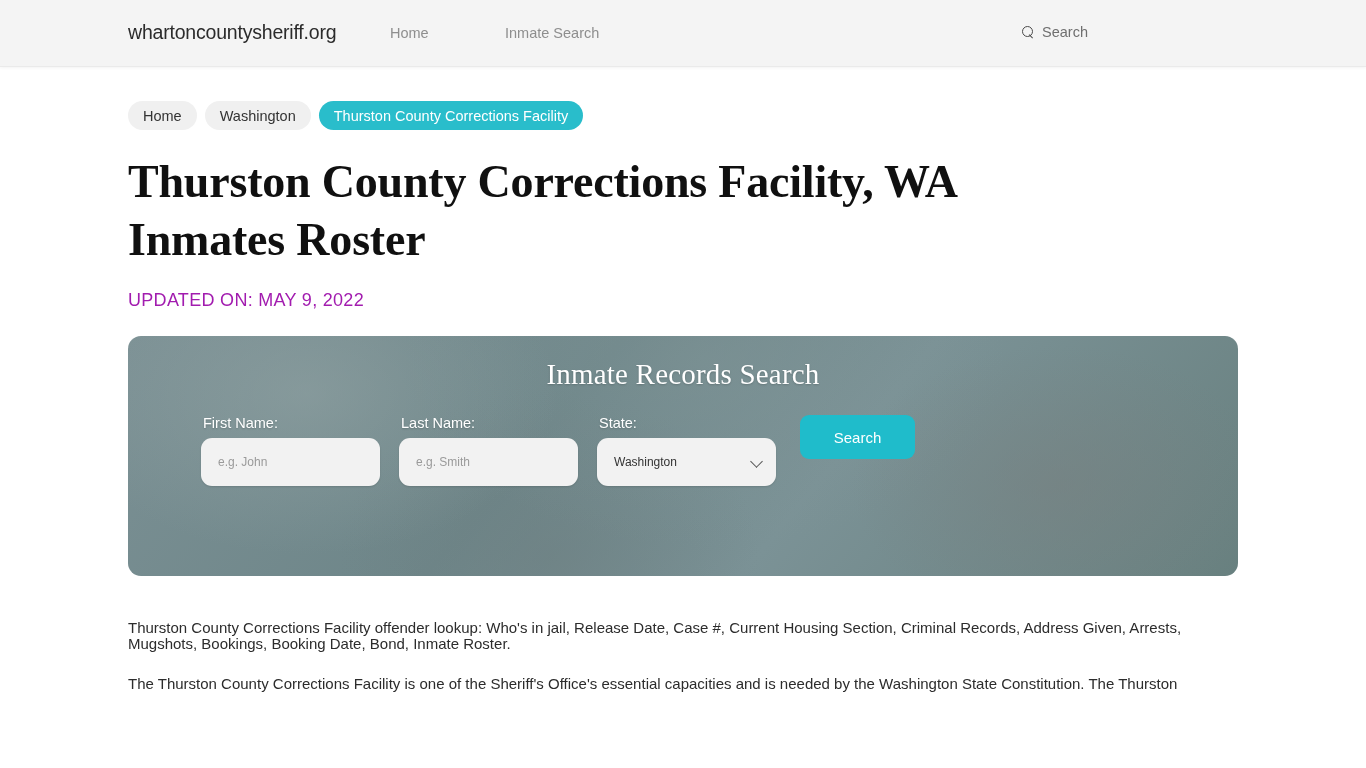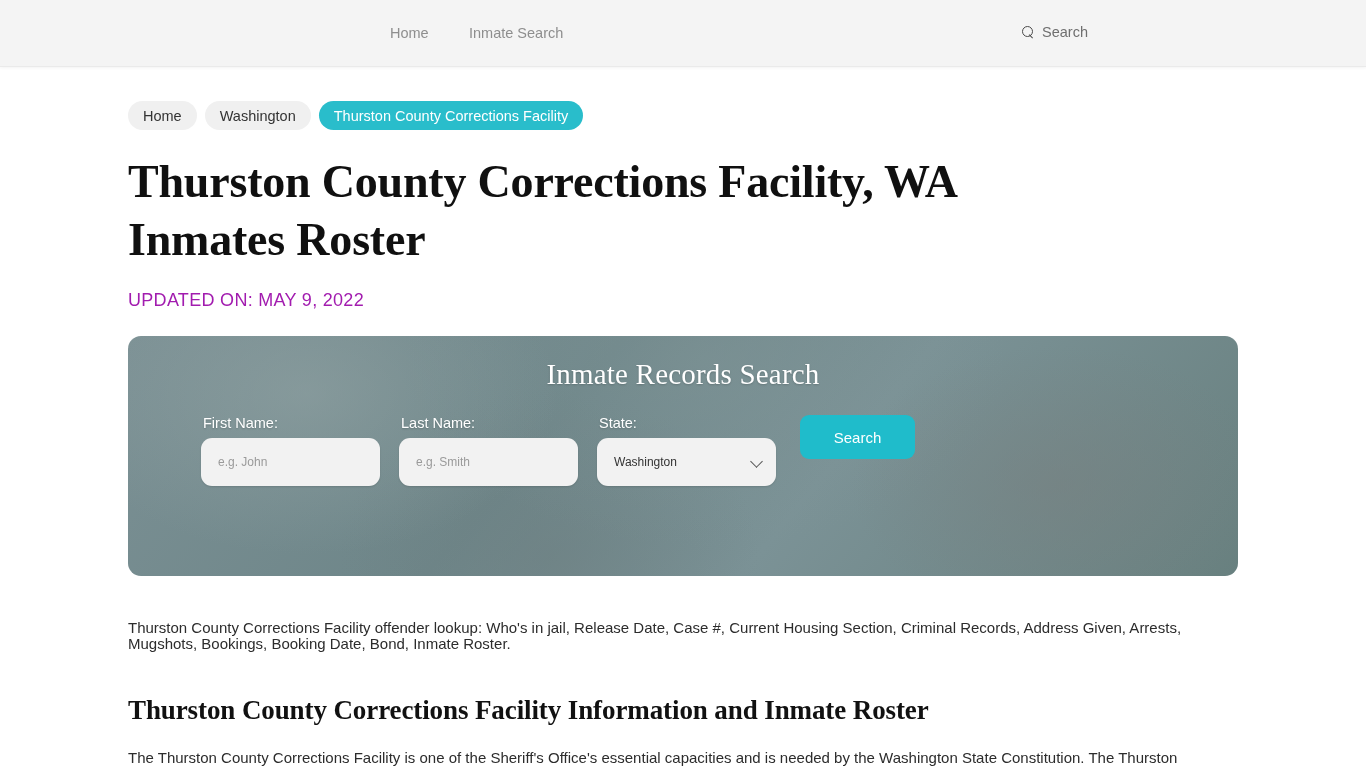--- a/index.html
+++ b/index.html
@@ -39,21 +39,21 @@
   }
   .nav-link {
     position: absolute;
     top: 25px;
     font-size: 14.5px;
     color: #8e8e8e;
     text-decoration: none;
     white-space: nowrap;
   }
   .nav-home { left: 390px; }
-  .nav-inmate { left: 469px; }
+  .nav-inmate { left: 505px; }
 
   .header-search {
     position: absolute;
     left: 1022px;
     top: 24px;
     display: flex;
     align-items: center;
     gap: 7px;
     text-decoration: none;
   }
@@ -256,20 +256,21 @@
     font-size: 15px;
     line-height: 24px;
     color: #2c2c2c;
   }
 </style>
 </head>
 <body>
 
 <header class="site-header">
   <div class="header-inner">
+    <a class="brand" href="#">whartoncountysheriff.org</a>
 
     <a class="nav-link nav-home" href="#">Home</a>
     <a class="nav-link nav-inmate" href="#">Inmate Search</a>
 
     <a class="header-search" href="#">
       <span class="search-glyph"></span>
       <span class="header-search-label">Search</span>
     </a>
   </div>
 </header>
@@ -308,17 +309,16 @@
             </select>
             <span class="select-chevron"></span>
           </div>
         </div>
 
         <button class="search-submit" type="submit">Search</button>
       </form>
     </section>
 
     <p class="lead-paragraph">Thurston County Corrections Facility offender lookup: Who's in jail, Release Date, Case #, Current Housing Section, Criminal Records, Address Given, Arrests, Mugshots, Bookings, Booking Date, Bond, Inmate Roster.</p>
-    <h2 class="section-heading">Thurston County Corrections Facility Information and Inmate Roster</h2>
     <p class="body-paragraph">The Thurston County Corrections Facility is one of the Sheriff's Office's essential capacities and is needed by the Washington State Constitution. The Thurston</p>
 
   </div>
 </main>
 
 </body></html>

